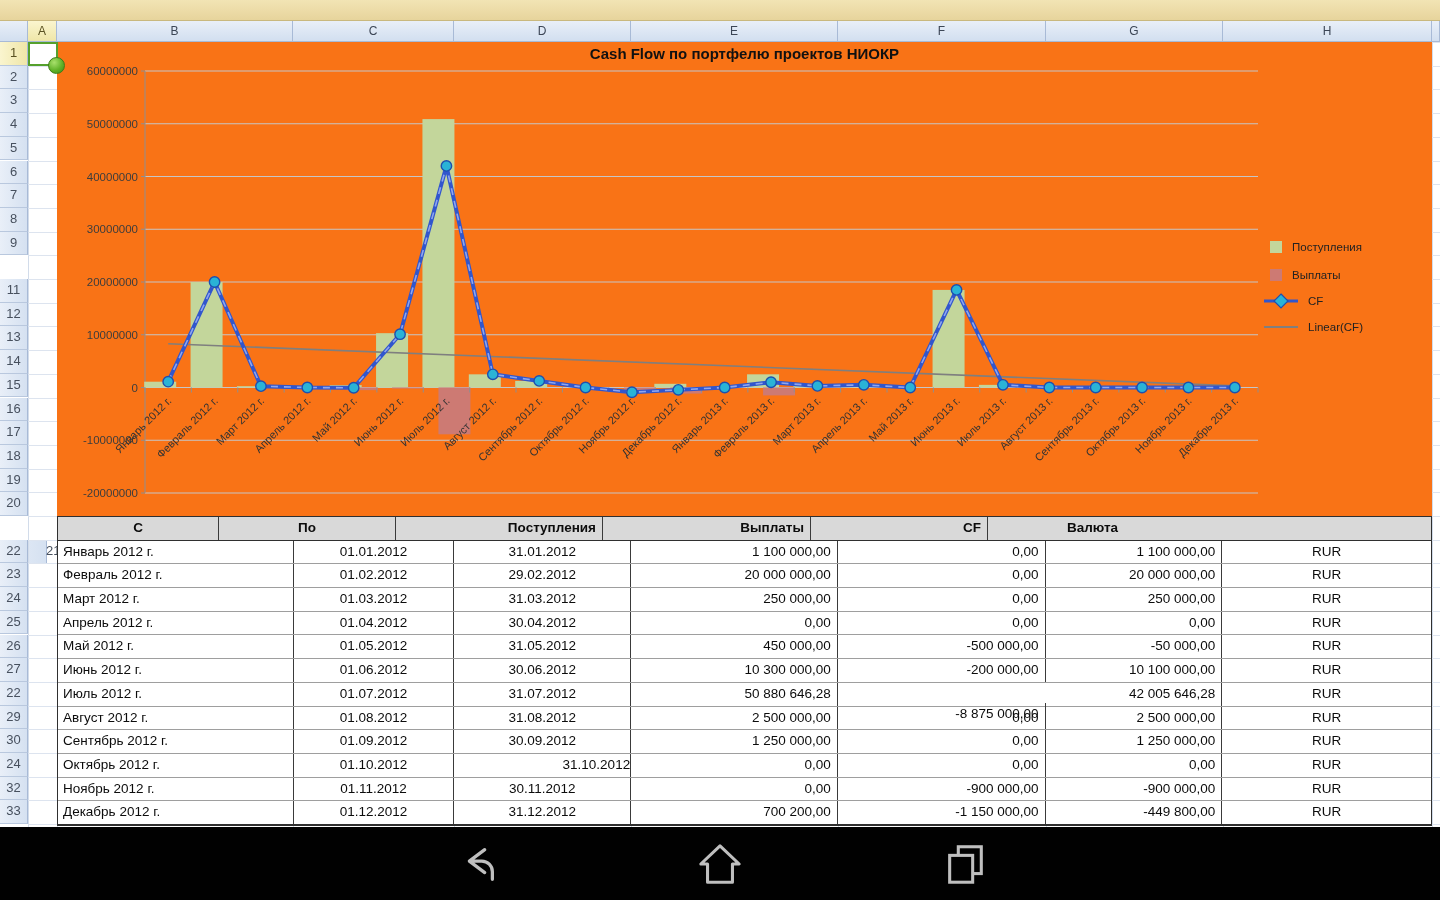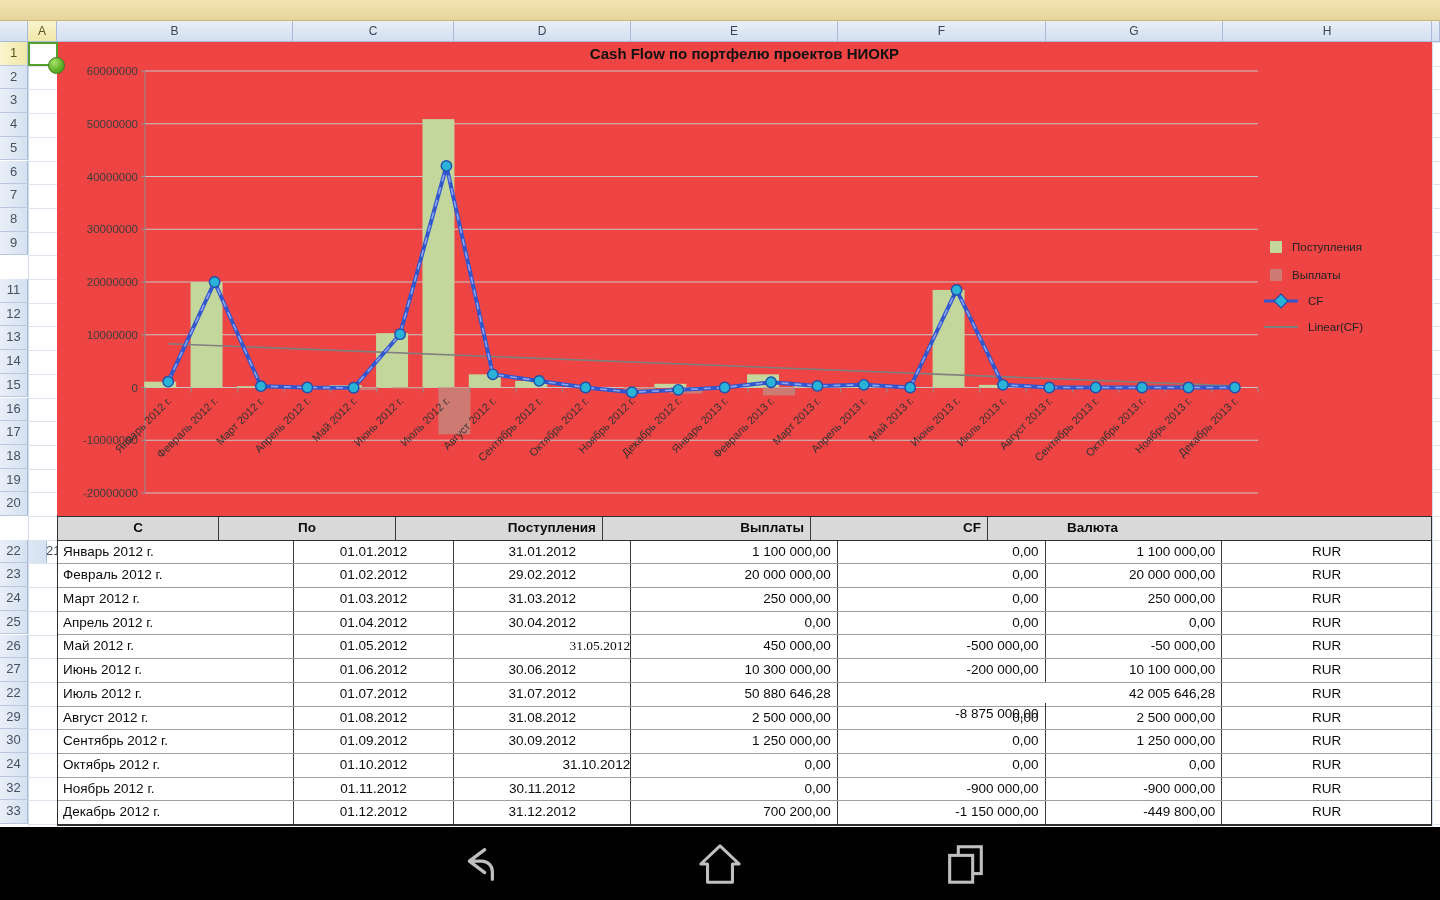--- a/index.html
+++ b/index.html
@@ -23,21 +23,21 @@
 
   .row-cell { position:absolute; left:0; width:28px;
               background:linear-gradient(90deg,#e9eff8,#d5e1f1);
               border-right:1px solid #a8bad6; border-bottom:1px solid #b9c8de;
               color:#47505e; font-size:13px; text-align:center; }
   .row-cell.sel { background:linear-gradient(90deg,#faf5cf,#efe6a8); color:#5a5222; }
 
   .gridline-v { position:absolute; width:1px; background:#d2dcea; }
   .gridline-h { position:absolute; height:1px; background:#dde4ef; }
 
-  .chart-object { position:absolute; left:57px; top:21px; width:1375px; height:474px; background:#ef4444; }
+  .chart-object { position:absolute; left:57px; top:21px; width:1375px; height:474px; background:#f97316; }
   .chart-title { position:absolute; left:0; top:3px; width:1375px; text-align:center;
                  font-size:15px; font-weight:bold; color:#111; }
 
   .sel-box { position:absolute; left:28px; top:21px; width:30px; height:24px;
              border:2px solid #55a02c; z-index:6; }
   .sel-handle { position:absolute; left:48px; top:36px; width:17px; height:17px; border-radius:50%;
              background:radial-gradient(circle at 35% 30%, #a8e06c, #61b229 55%, #3f8a16);
              border:1px solid #3d7d18; z-index:7; }
 
   .data-table { position:absolute; left:57px; top:495px; width:1375px; background:#fff;
@@ -336,21 +336,21 @@
           <div class="t-cell" style="width: 161px; text-align: center;">01.04.2012</div>
           <div class="t-cell" style="width: 177px; text-align: center;">30.04.2012</div>
           <div class="t-cell" style="width: 207px; text-align: right; padding-right: 6px;">0,00</div>
           <div class="t-cell" style="width: 208px; text-align: right; padding-right: 6px;">0,00</div>
           <div class="t-cell" style="width: 177px; text-align: right; padding-right: 6px;">0,00</div>
           <div class="t-cell" style="width: 209px; text-align: center;">RUR</div>
         </div>
         <div class="t-row">
           <div class="t-cell" style="width: 236px; text-align: left; padding-left: 5px;">Май 2012 г.</div>
           <div class="t-cell" style="width: 161px; text-align: center;">01.05.2012</div>
-          <div class="t-cell" style="width: 177px; text-align: right; font-family: Liberation Serif, serif;">31.05.2012</div>
+          <div class="t-cell" style="width: 177px; text-align: center;">31.05.2012</div>
           <div class="t-cell" style="width: 207px; text-align: right; padding-right: 6px;">450 000,00</div>
           <div class="t-cell" style="width: 208px; text-align: right; padding-right: 6px;">-500 000,00</div>
           <div class="t-cell" style="width: 177px; text-align: right; padding-right: 6px;">-50 000,00</div>
           <div class="t-cell" style="width: 209px; text-align: center;">RUR</div>
         </div>
         <div class="t-row">
           <div class="t-cell" style="width: 236px; text-align: left; padding-left: 5px;">Июнь 2012 г.</div>
           <div class="t-cell" style="width: 161px; text-align: center;">01.06.2012</div>
           <div class="t-cell" style="width: 177px; text-align: center;">30.06.2012</div>
           <div class="t-cell" style="width: 207px; text-align: right; padding-right: 6px;">10 300 000,00</div>

